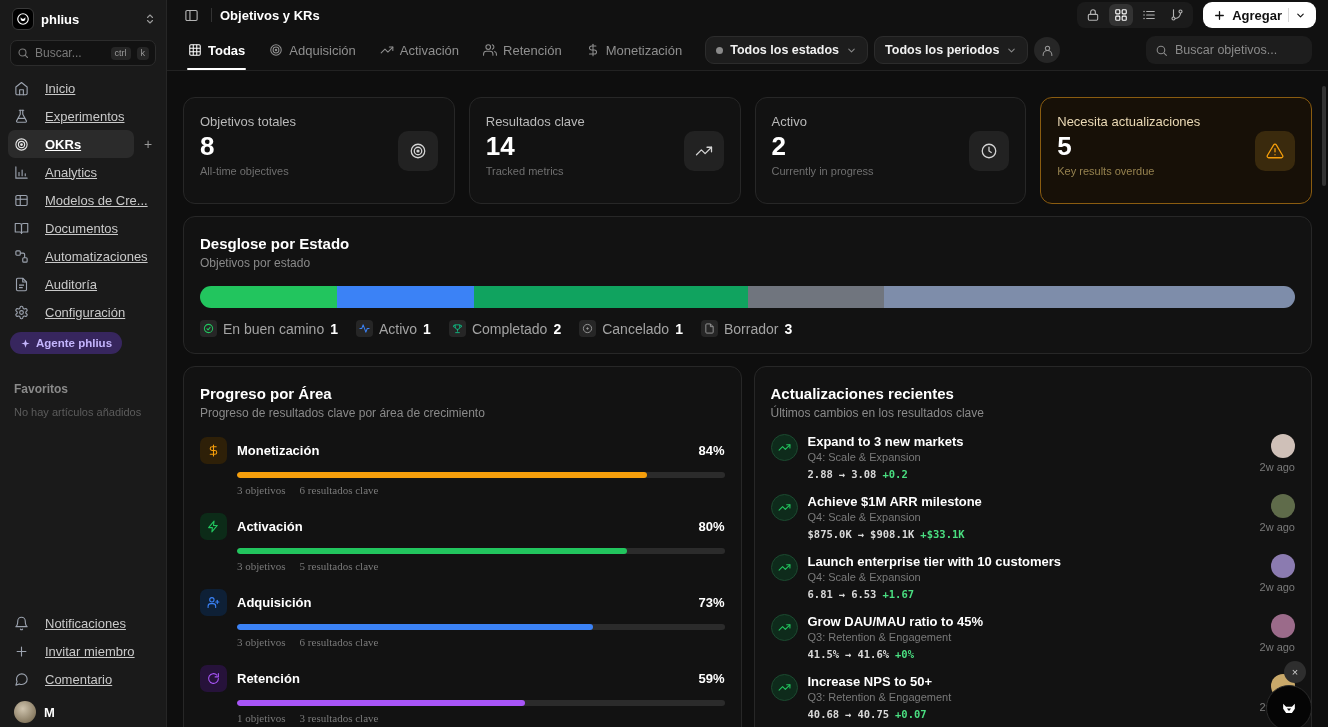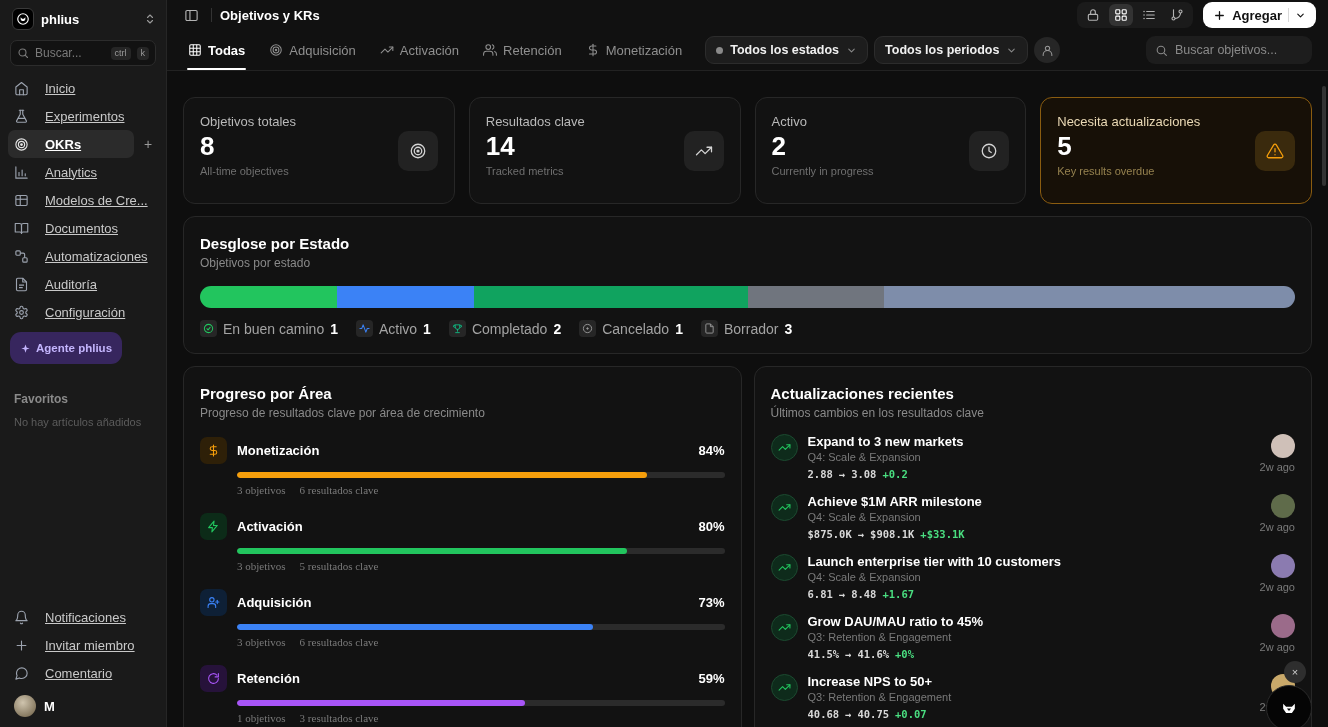--- a/index.html
+++ b/index.html
@@ -18,25 +18,25 @@
     border-radius:7px; display:flex; align-items:center; gap:6px; padding:0 6px; }
   .sb-search .ph { font-size:12px; color:#7a7a7a; flex:1; }
   .kbd { font-size:9px; color:#9a9a9a; background:#262626; border-radius:4px; padding:2px 4px; line-height:1; }
   .nav { padding:0 8px; }
   .nav-item { height:28px; display:flex; align-items:center; gap:16px; padding:0 6px;
     border-radius:7px; color:#c9c9c9; font-size:13px; cursor:pointer;text-decoration:underline; }
   .nav-item svg { flex:none; }
   .nav-row-active { display:flex; align-items:center; gap:4px; }
   .nav-item.active { background:#2b2b2b; color:#fff; font-weight:600; flex:1; }
   .nav-plus { width:20px; color:#9a9a9a; font-size:14px; text-align:center; cursor:pointer; }
-  .agent-pill { margin:6px 10px; height:32px; width:fit-content; display:flex; align-items:center; gap:5px;
+  .agent-pill { margin:6px 10px; height:22px; width:fit-content; display:flex; align-items:center; gap:5px;
     background:#37265e; border-radius:11px; padding:0 10px; color:#c4b5fd; font-size:11.5px; font-weight:600; cursor:pointer; }
   .fav-title { margin:22px 14px 0; font-size:12px; font-weight:600; color:#8a8a8a; }
   .fav-empty { margin:10px 14px; font-size:11px; color:#5c5c5c; }
-  .sb-bottom { margin-top:auto; padding:0 8px 10px; }
+  .sb-bottom { margin-top:auto; padding:0 8px 4px; }
   .user-row { display:flex; align-items:center; gap:8px; padding:8px 6px 0; }
   .user-avatar { width:22px; height:22px; border-radius:50%;
     background:radial-gradient(circle at 40% 35%, #cfc4ae, #6b5d43); }
   .user-name { font-size:13px; font-weight:700; color:#fff; }
 
   
   .main { flex:1; display:flex; flex-direction:column; background:#0e0e0e; min-width:0; }
   .topbar { height:30px; display:flex; align-items:center; padding:0 12px; gap:8px; background:#111; }
   .vdiv { width:1px; height:14px; background:#333; }
   .page-title { font-size:13px; font-weight:700; color:#fff; }
@@ -658,21 +658,21 @@
                   <path d="M22 7l-8.5 8.5-5-5L2 17"></path>
                   <path d="M16 7h6v6"></path>
                 </svg>
               </span>
             <div class="upd-body">
               <div class="upd-title">Launch enterprise tier with 10 customers</div>
               <div class="upd-period">Q4: Scale &amp; Expansion</div>
               <div class="upd-metrics">
                   <span>6.81</span>
                   <span>→</span>
-                  <span>8.48</span>
+                  <span>6.53</span>
                   <span class="upd-delta">+1.67</span>
                 </div>
             </div>
             <div class="upd-side">
                 <span class="upd-avatar" style="background: rgb(139, 123, 176);"></span>
                 <span class="upd-time">2w ago</span>
               </div>
           </div>
 
           <div class="upd-row">

